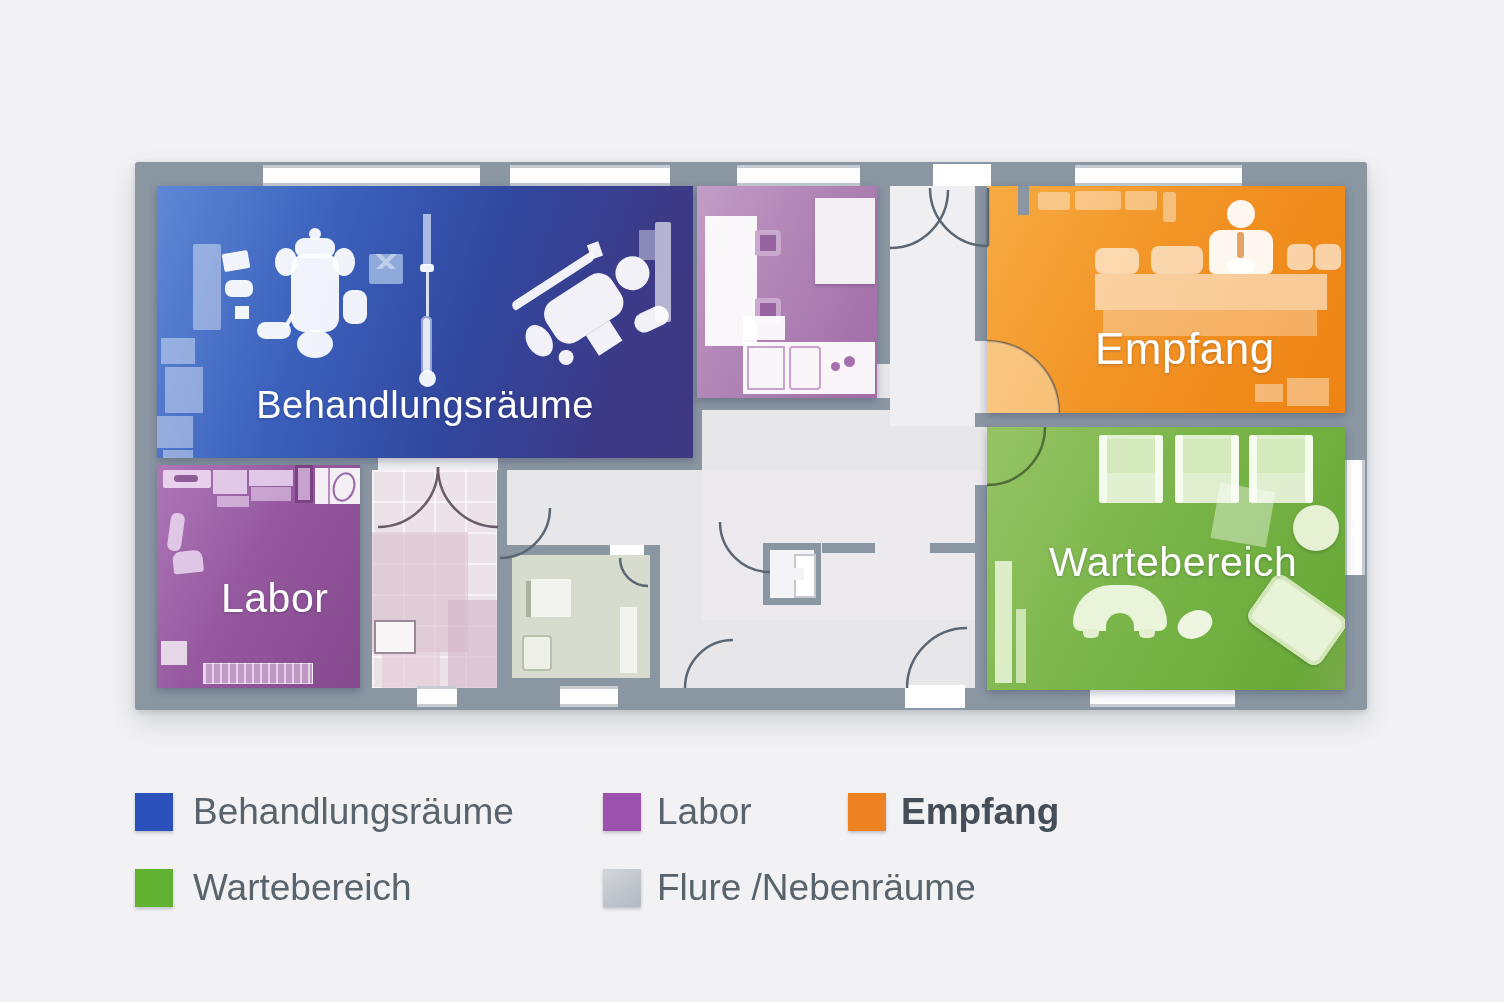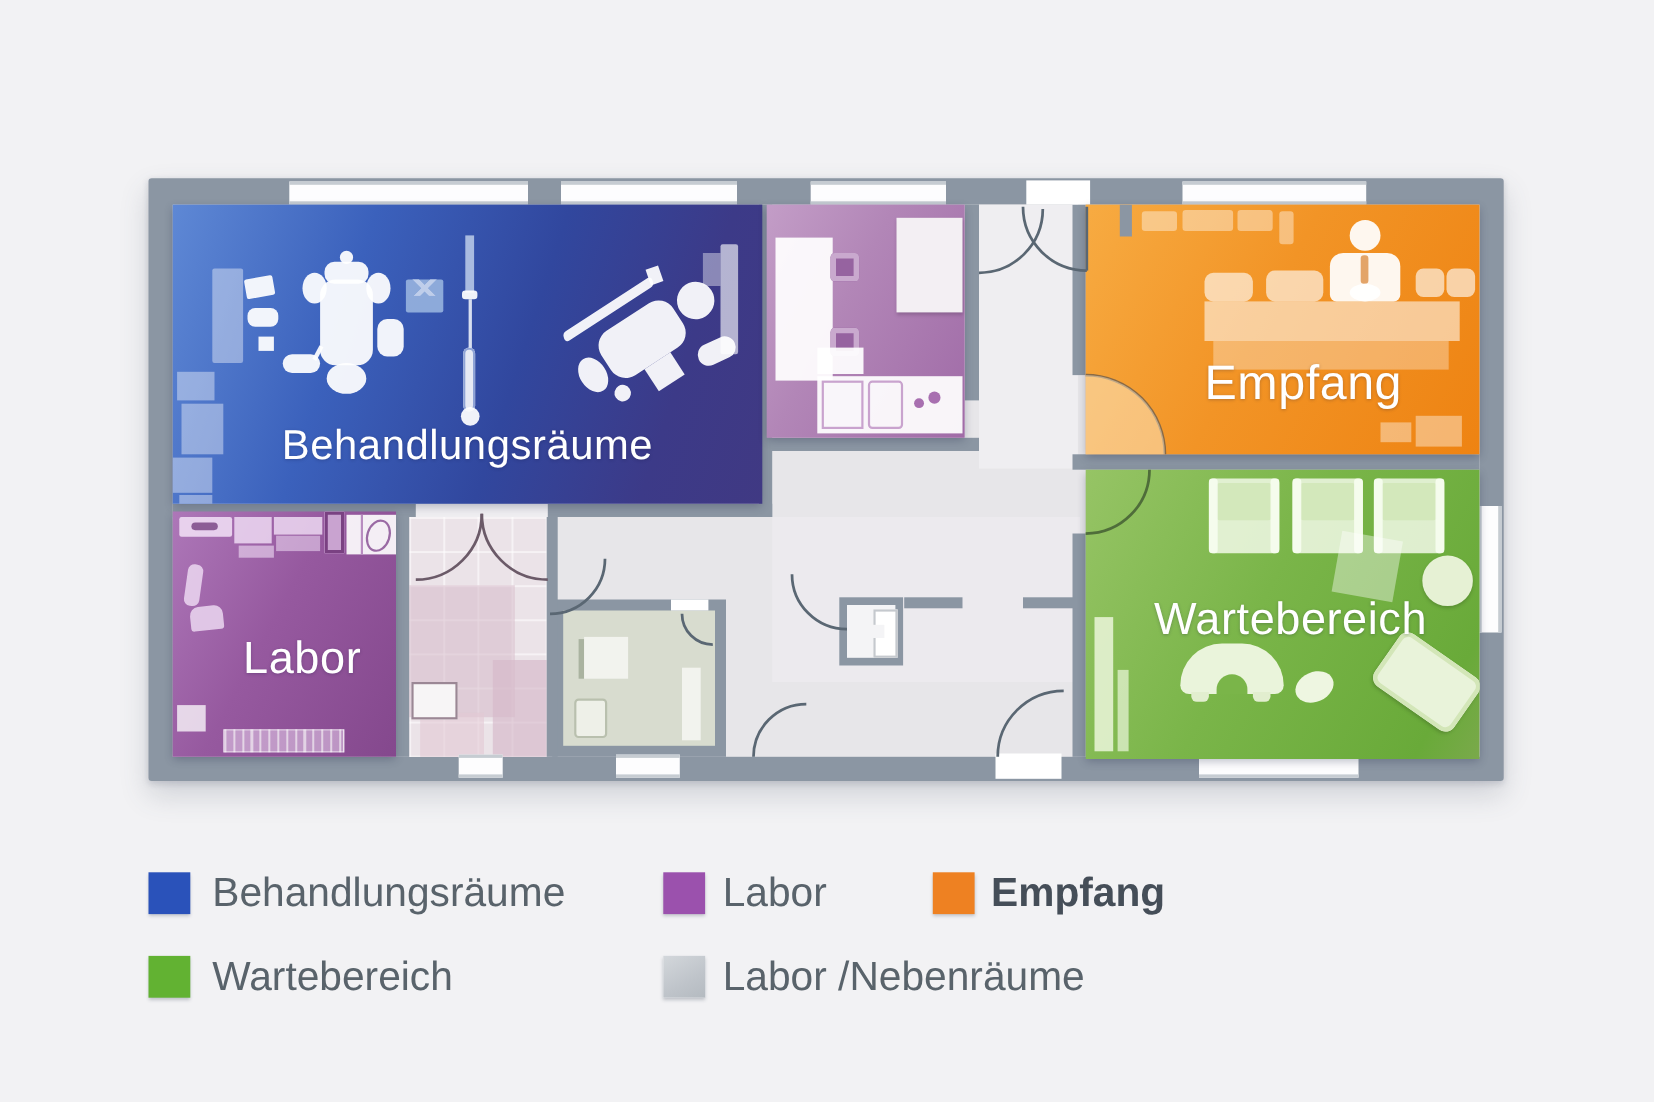--- a/index.html
+++ b/index.html
@@ -295,14 +295,14 @@
   <div class="abs lg-sq" style="left: 603px; top: 793px; background: rgb(155, 81, 173);"></div>
   <div class="abs lg-label" style="left:657px;top:792px;">Labor</div>
 
   <div class="abs lg-sq" style="left: 848px; top: 793px; background: rgb(238, 129, 34);"></div>
   <div class="abs lg-label bold" style="left:901px;top:792px;">Empfang</div>
 
   <div class="abs lg-sq" style="left: 135px; top: 869px; background: rgb(98, 178, 50);"></div>
   <div class="abs lg-label" style="left:193px;top:868px;">Wartebereich</div>
 
   <div class="abs lg-sq" style="left:603px;top:869px;background:linear-gradient(150deg,#d3d7db 0%,#bfc4ca 60%,#b4bac0 100%);"></div>
-  <div class="abs lg-label" style="left:657px;top:868px;">Labor /Nebenräume</div>
+  <div class="abs lg-label" style="left:657px;top:868px;">Flure /Nebenräume</div>
 </div>
 
 </body></html>

